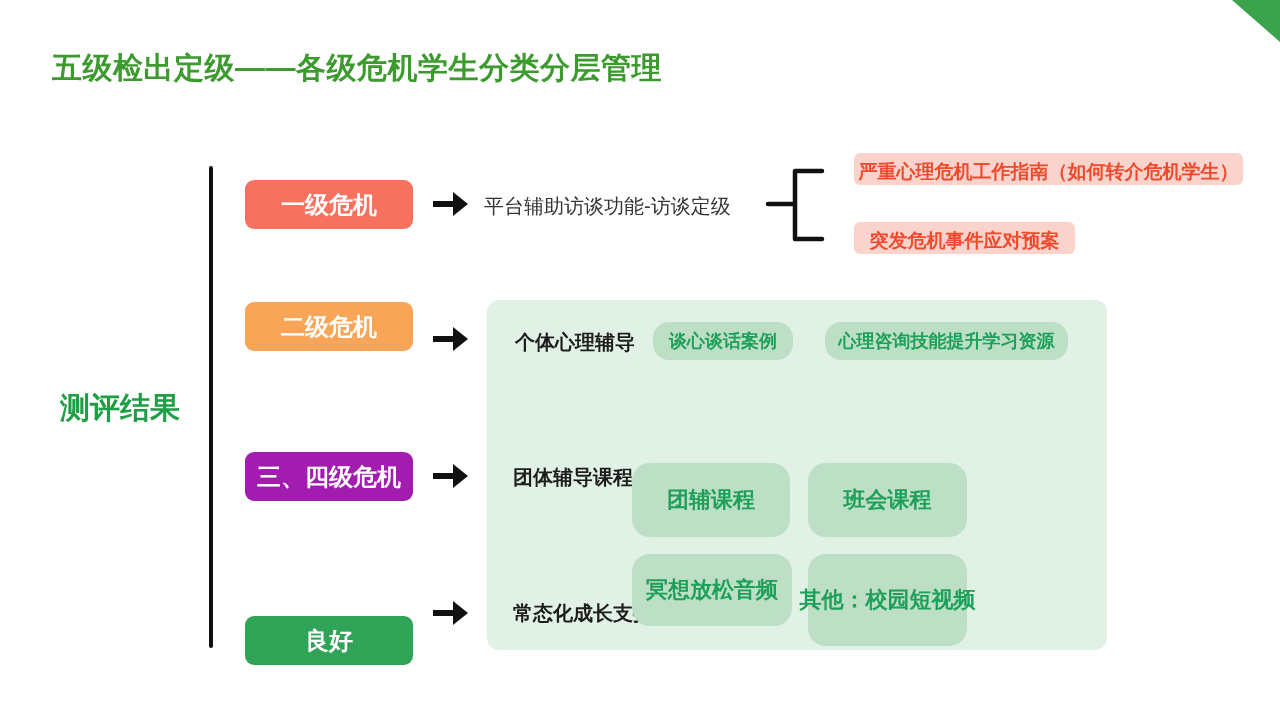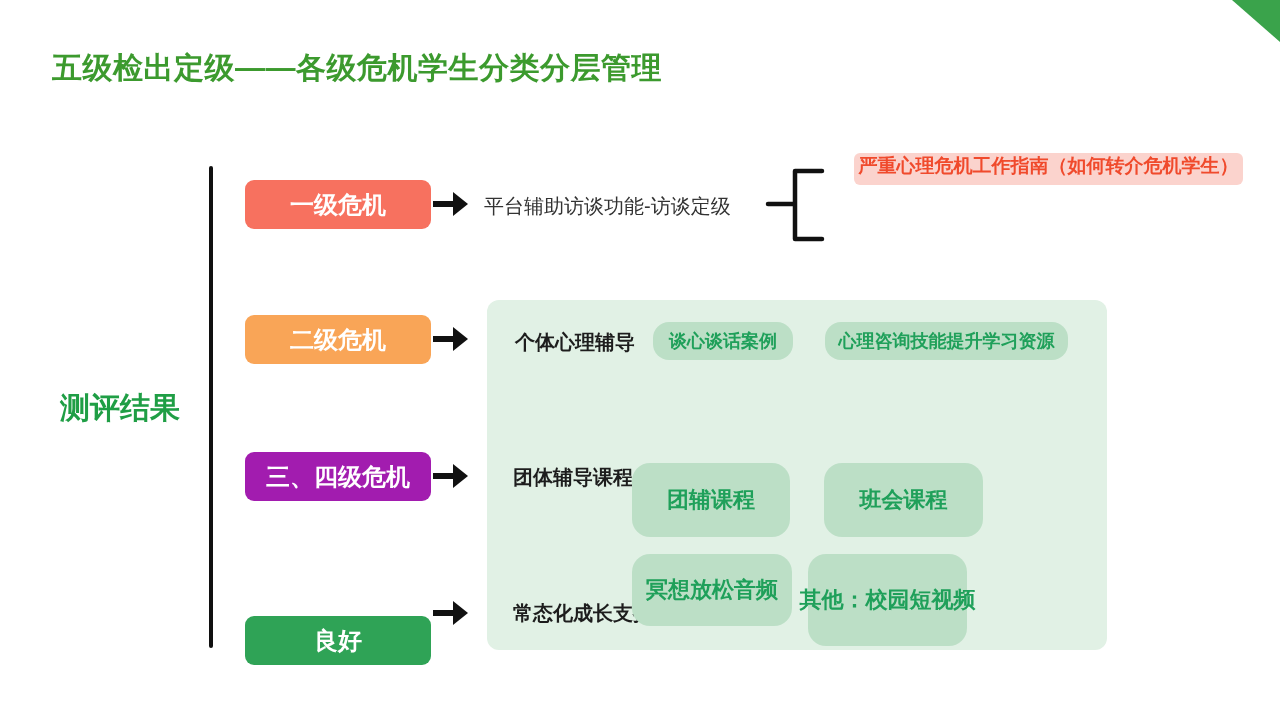--- a/index.html
+++ b/index.html
@@ -25,44 +25,44 @@
     position:absolute;left:209px;top:166px;width:4px;height:482px;
     background:#101010;border-radius:2px;
   }
 
   .side-label{
     position:absolute;left:60px;top:388px;
     font-size:30px;font-weight:700;color:#1F9E45;white-space:nowrap;
   }
 
   .level-box{
-    position:absolute;left:245px;width:186px;height:49px;
+    position:absolute;left:245px;width:168px;height:49px;
     border-radius:9px;display:flex;align-items:center;justify-content:center;
     color:#ffffff;font-size:24px;font-weight:700;white-space:nowrap;
   }
-  .level-1{top:180px;} .level-2{top:315px;} .level-3{top:452px;} .level-4{top:589px;margin-top:27px;}
+  .level-1{top:180px;} .level-2{top:302px;} .level-3{top:452px;} .level-4{top:589px;margin-top:27px;}
 
   .arrow{position:absolute;left:433px;width:35px;height:24px;}
   .arrow .shaft{position:absolute;left:0;top:9px;width:21px;height:6px;background:#111;}
   .arrow .head{
     position:absolute;right:0;top:0;width:0;height:0;
     border-left:15px solid #111;border-top:12px solid transparent;border-bottom:12px solid transparent;
   }
   .arrow-1{top:192px;} .arrow-2{top:327px;} .arrow-3{top:464px;} .arrow-4{top:601px;}
 
   .interview-text{
     position:absolute;left:484px;top:193px;
     font-size:20px;color:#333333;white-space:nowrap;
   }
 
   .bracket{position:absolute;left:765px;top:165px;}
 
   .pink-box{
     position:absolute;background:#FBD3CD;border-radius:6px;
-    display:flex;align-items:flex-start;justify-content:center;
+    display:flex;align-items:flex-end;justify-content:center;
     color:#F04A2C;font-size:19px;font-weight:700;white-space:nowrap;
   }
   .pink-1{left:854px;top:153px;width:389px;height:32px;}
   .pink-2{left:854px;top:222px;width:221px;height:32px;}
 
   .panel{
     position:absolute;left:487px;top:300px;width:620px;height:350px;
     background:#E1F1E5;border-radius:12px;
   }
   .panel-label{
@@ -75,21 +75,21 @@
   .chip,.card{
     position:absolute;background:#BCDFC6;border-radius:16px;
     display:flex;align-items:center;justify-content:center;
     color:#1FA05A;font-weight:700;white-space:nowrap;
   }
   .chip{height:38px;font-size:18px;}
   .chip-1{left:166px;top:22px;width:140px;}
   .chip-2{left:338px;top:22px;width:243px;}
   .card{font-size:22px;border-radius:18px;}
   .card-1{left:145px;top:163px;width:158px;height:74px;}
-  .card-2{left:321px;top:163px;width:159px;height:74px;margin-left:16px;}
+  .card-2{left:321px;top:163px;width:159px;height:74px;}
   .card-3{left:145px;top:254px;width:160px;height:72px;}
   .card-4{left:321px;top:254px;width:159px;height:92px;}
 </style>
 </head>
 <body>
 
 <div class="slide">
 
   <div class="corner-triangle"></div>
 
@@ -131,20 +131,23 @@
 
   <div class="interview-text">平台辅助访谈功能-访谈定级</div>
 
   <svg class="bracket" width="60" height="80" viewBox="0 0 60 80">
     <path d="M3 39 H30 M30 6 V74 M30 6 H57 M30 74 H57" stroke="#111111" stroke-width="4.5" fill="none" stroke-linecap="round"></path>
   </svg>
 
   <div class="pink-box pink-1">
     <span>严重心理危机工作指南（如何转介危机学生）</span>
   </div>
+  <div class="pink-box pink-2">
+    <span>突发危机事件应对预案</span>
+  </div>
 
   <div class="panel">
 
     <div class="panel-label plabel-1">个体心理辅导</div>
     <div class="chip chip-1">
       <span>谈心谈话案例</span>
     </div>
     <div class="chip chip-2">
       <span>心理咨询技能提升学习资源</span>
     </div>

